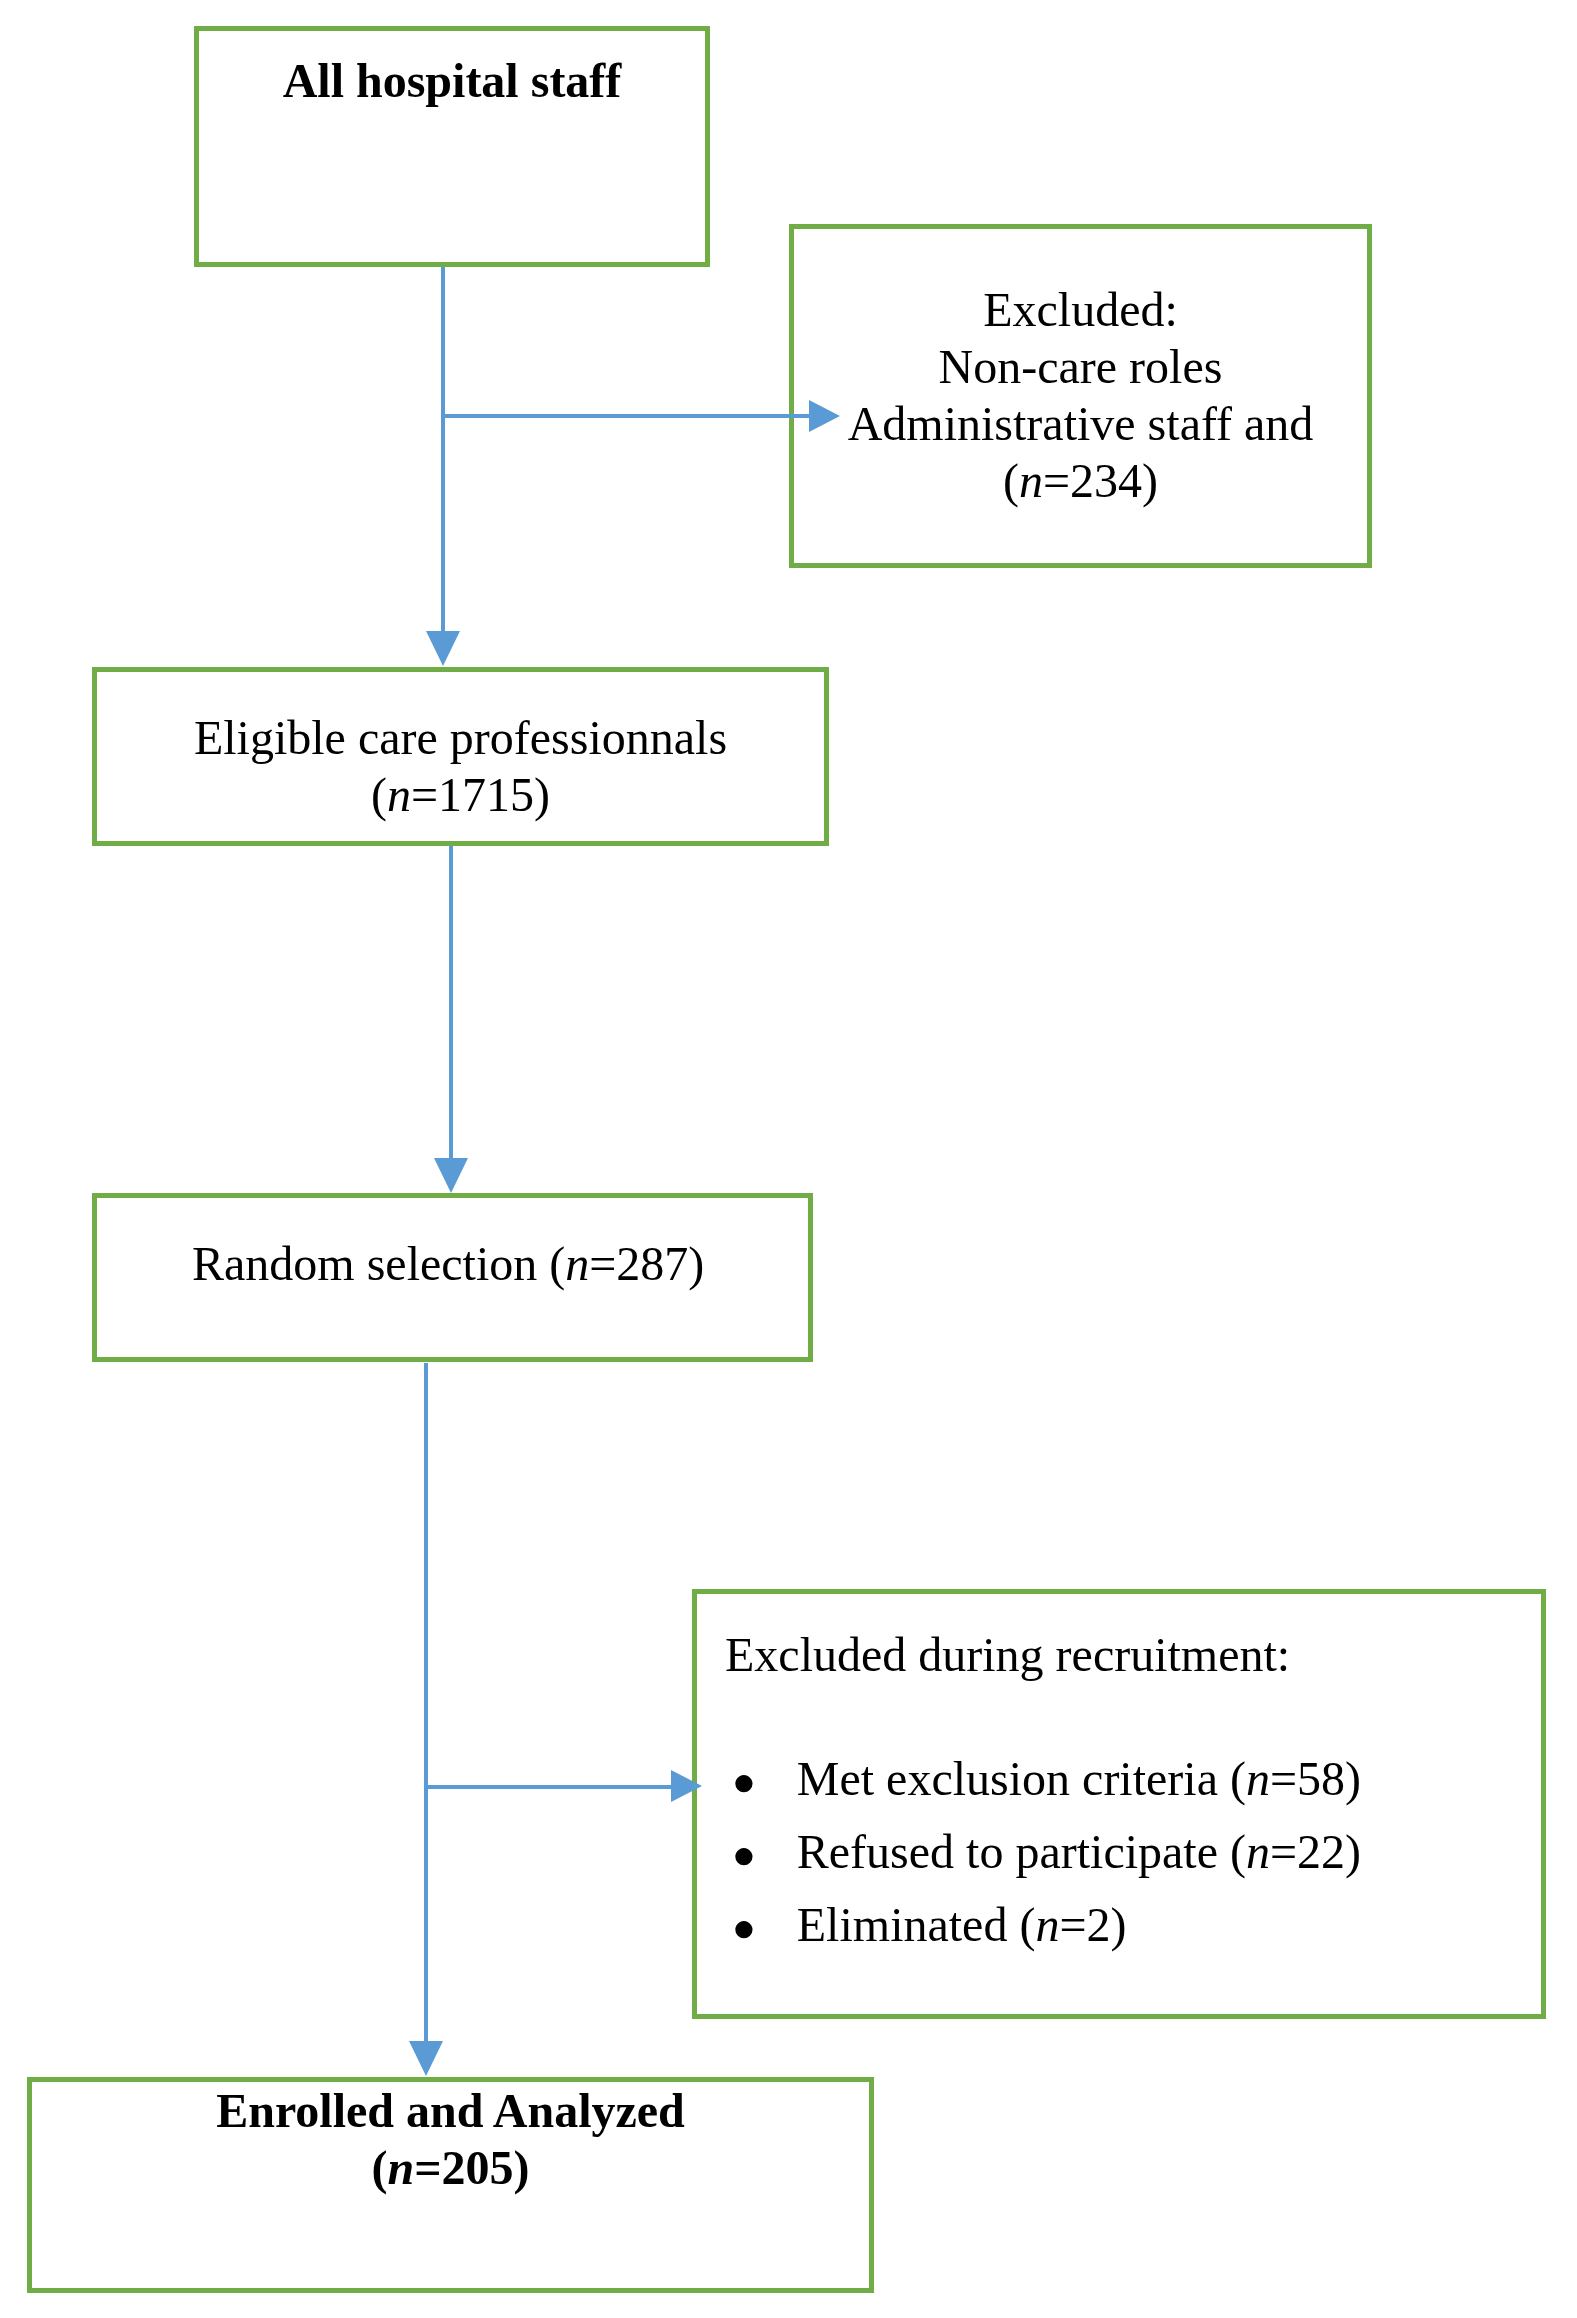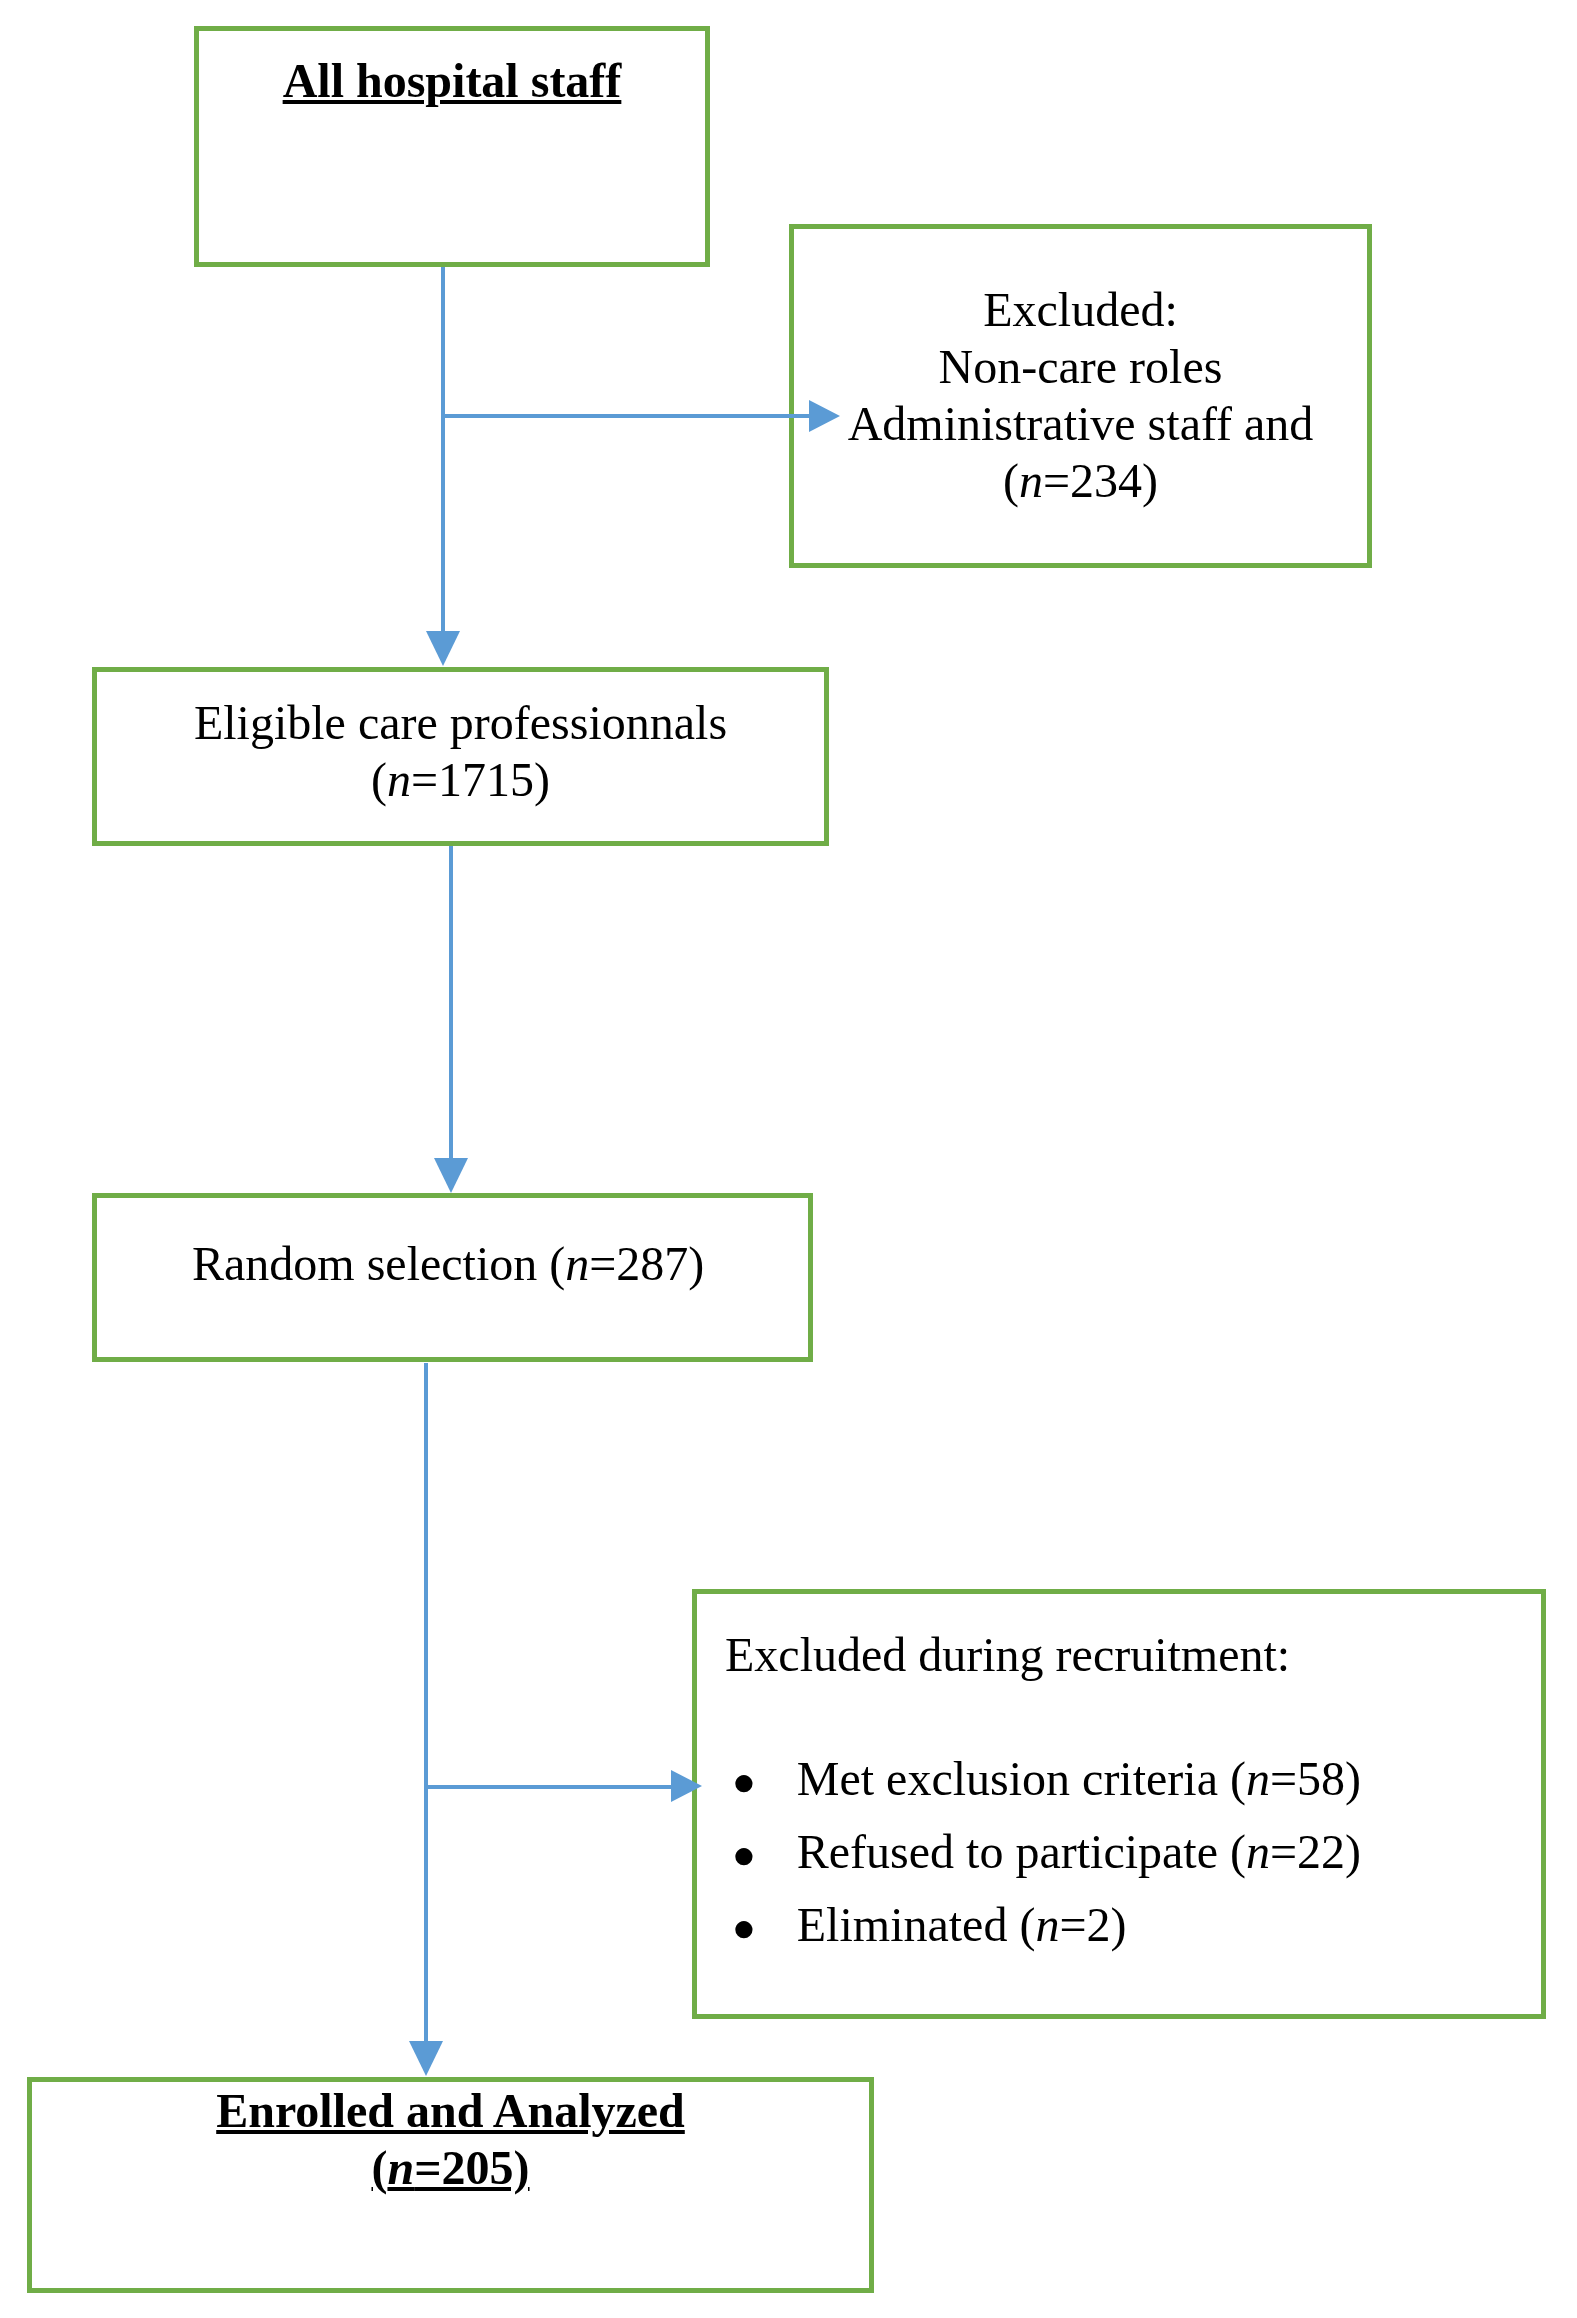--- a/index.html
+++ b/index.html
@@ -23,27 +23,27 @@
   }
   .fbox {
     position: absolute;
     box-sizing: border-box;
     border: 5.5px solid #70AD47;
     background: #ffffff;
     font-size: 48px;
     line-height: 57px;
   }
   .center { text-align: center; }
-  .bold { font-weight: bold; text-decoration: underline; }
+  .bold { font-weight: bold; }
   .nvar { font-style: italic; }
 
   
   #box-all-staff      { left: 194px;  top: 26px;   width: 516px;  height: 241px; padding-top: 20.5px; }
   #box-excluded-admin { left: 789px; top: 224px;  width: 583px;  height: 344px; padding-top: 52px; }
-  #box-eligible       { left: 92px;  top: 667px;  width: 737px; height: 179px; padding-top: 22px; }
+  #box-eligible       { left: 92px;  top: 667px;  width: 737px; height: 179px; padding-top: 37px; }
   #box-random         { left: 92px;  top: 1193px; width: 721px; height: 169px; padding-top: 35px; padding-left: 95px; line-height: 61px; }
   #box-excluded-recruit { left: 692px; top: 1589px; width: 854px; height: 430px; padding-top: 32px; padding-left: 28px; }
   #box-enrolled       { left: 27px;   top: 2077px; width: 847px; height: 216px; }
 
   .bullet-list {
     margin-top: 61px;
   }
   .bullet-row {
     display: flex;
     align-items: baseline;

